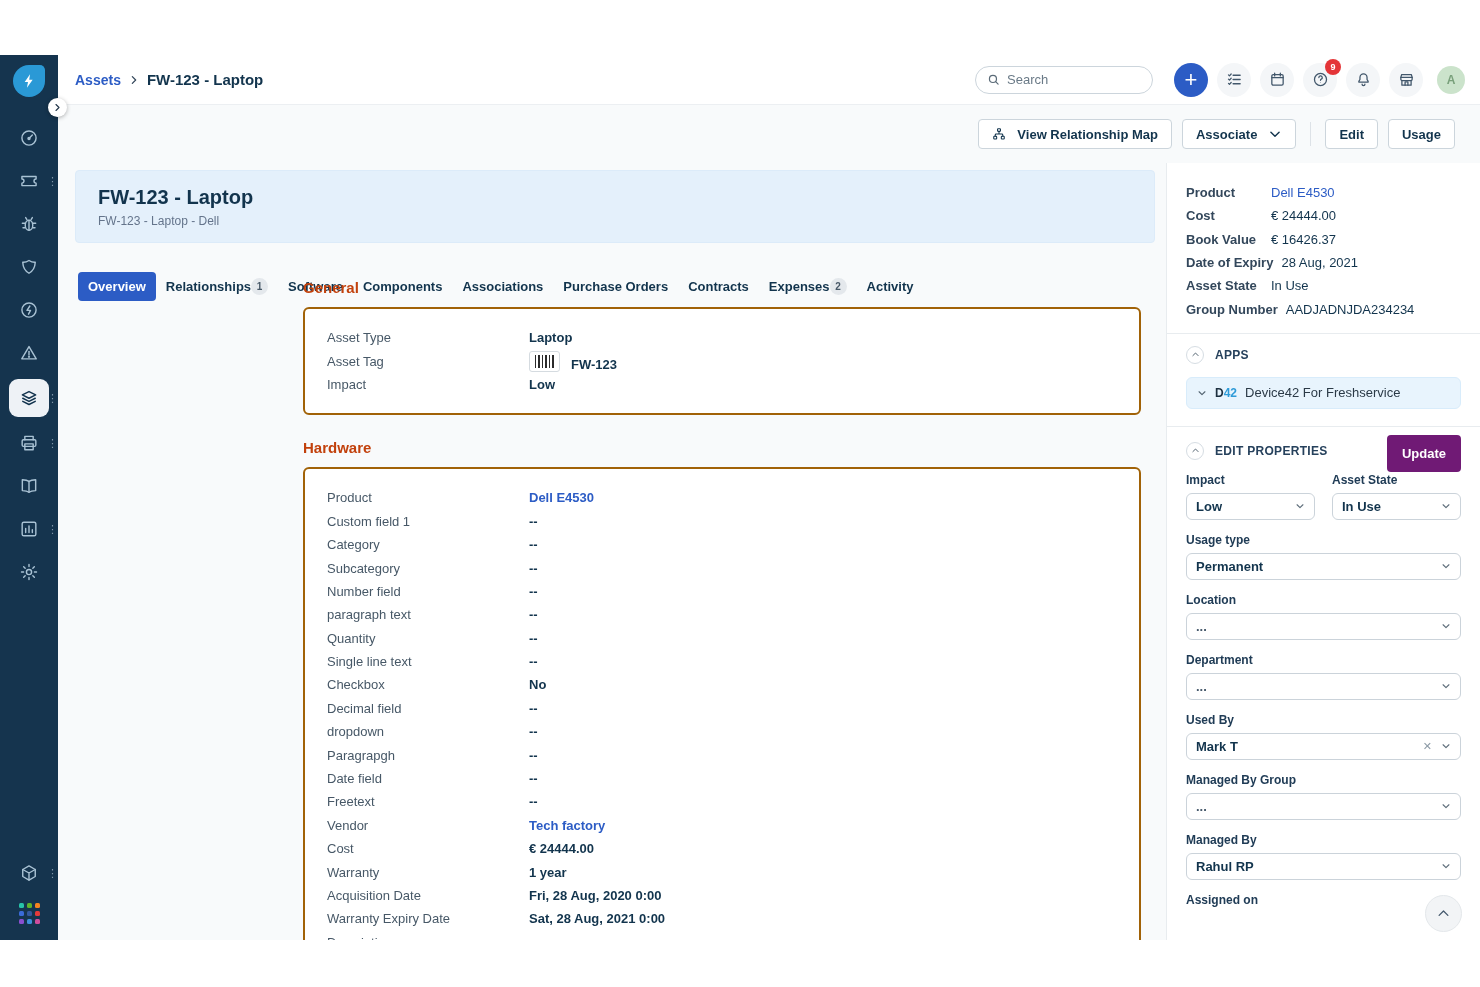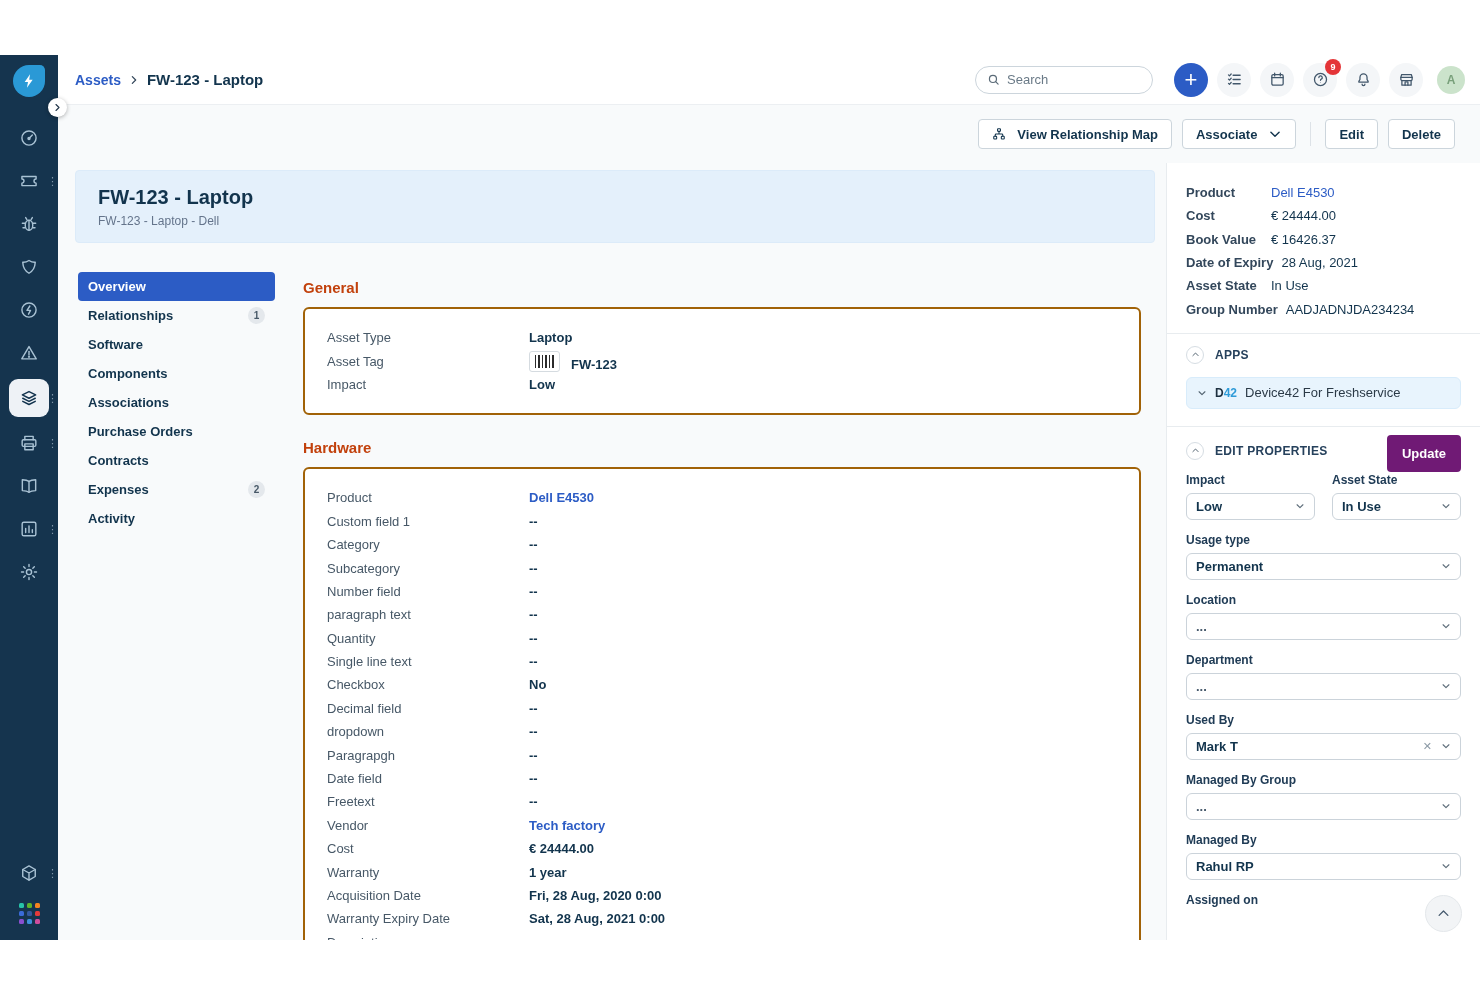--- a/index.html
+++ b/index.html
@@ -44,21 +44,21 @@
   .btn { height:30px; background:#fff; border:1px solid #ccd5dc; border-radius:4px; color:#12344d; font-weight:600; font-size:13px; padding:0 13px; display:flex; align-items:center; gap:11px; cursor:pointer; font-family:inherit; }
   .btn svg { width:14px; height:14px; }
   .vdiv { width:1px; height:24px; background:#dde2e7; margin:0 4px; }
 
   .workrow { flex:1; display:flex; min-height:0; }
   .content { flex:1; min-width:0; overflow:hidden; padding:7px 0 0 17px; }
   .asset-head { width:1080px; height:73px; background:var(--headblue,#e4f0fb); border:1px solid #dcebf9; border-radius:4px; padding:15px 22px; }
   .asset-title { font-size:20px; font-weight:600; color:#12344d; }
   .asset-sub { font-size:12px; color:#64748b; margin-top:5px; }
   .body-grid { display:flex; margin-top:29px; }
-  .tabs { width:197px; flex:none; margin-left:3px; display:flex; flex-direction:column; }
+  .tabs { width:197px; flex:none; margin-left:3px; display:flex; flex-direction:row; }
   .tab { height:29px; flex:none; display:flex; align-items:center; justify-content:space-between; padding:0 10px; font-size:13px; font-weight:600; color:#12344d; border-radius:4px; cursor:pointer; }
   .tab.active { background:var(--accent,#2c5cc5); color:#fff; }
   .tab-badge { width:17px; height:17px; border-radius:50%; background:#e4e8ec; color:#475867; font-size:10px; font-weight:600; display:flex; align-items:center; justify-content:center; }
   .panels { margin-left:28px; width:838px; }
   .sec-title { font-size:15px; font-weight:600; color:#c2410c; margin:7px 0 11px; }
   .sec-title.mt { margin-top:24px; }
   .card { background:#fff; border:2px solid #a16207; border-radius:6px; padding:17px 22px; }
   .frow { display:flex; align-items:center; height:23.4px; font-size:13px; }
   .flabel { width:202px; flex:none; color:#475867; }
   .fvalue { color:#12344d; font-weight:600; display:flex; align-items:flex-end; gap:11px; }
@@ -309,21 +309,21 @@
           <span>Associate</span>
           <svg viewBox="0 0 24 24" width="11" height="11" fill="none" stroke="currentColor" stroke-width="2.4" stroke-linecap="round" stroke-linejoin="round">
               <path d="M5 9l7 7 7-7"></path>
             </svg>
         </button>
         <div class="vdiv"></div>
         <button class="btn">
             <span>Edit</span>
           </button>
         <button class="btn">
-            <span>Delete</span>
+            <span>Usage</span>
           </button>
       </div>
 
       <div class="workrow">
         <div class="content">
           <section class="asset-head">
             <div class="asset-title">FW-123 - Laptop</div>
             <div class="asset-sub">FW-123 - Laptop - Dell</div>
           </section>
 

